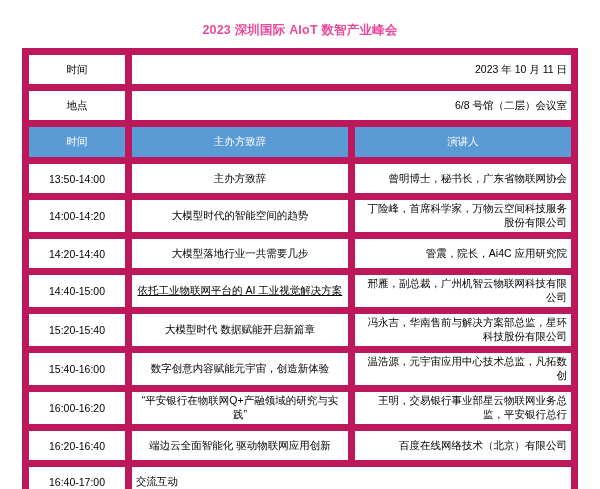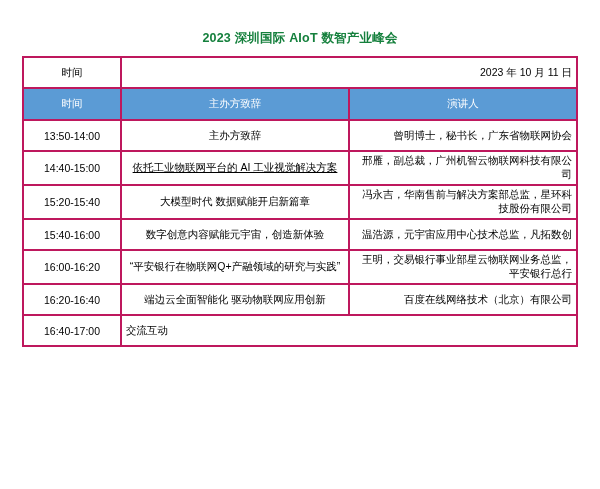--- a/index.html
+++ b/index.html
@@ -18,30 +18,30 @@
     width: 600px;
     height: 489px;
     box-sizing: border-box;
     padding: 10px 22px 0 22px;
   }
   .doc-title {
     text-align: center;
     font-size: 12.5px;
     font-weight: bold;
     letter-spacing: 0.2px;
-    margin: 20px 0 9px 0;
-    color: #15803d;
+    margin: 12px 0 9px 0;
+    color: #ec4899;
   }
   table.schedule {
     width: 100%;
     border-collapse: collapse;
     table-layout: fixed;
   }
   table.schedule td {
-    border: 2px solid #be185d;
+    border: 7px solid #be185d;
     font-size: 10.5px;
     height: 25px;
     padding: 2px 4px;
     vertical-align: middle;
     color: #000000;
   }
   .c-time { width: 88px; text-align: center; }
   .c-topic { width: 235px; text-align: center; }
   .c-speaker { text-align: right; }
 
@@ -65,31 +65,45 @@
 <div class="page">
 
   <div class="doc-title">2023  深圳国际 AIoT 数智产业峰会</div>
 
   <table class="schedule">
     <tbody>
       <tr>
         <td class="c-time meta-label">时间</td>
         <td class="meta-value" colspan="2">2023 年 10 月 11 日</td>
       </tr>
+      <tr>
+        <td class="c-time meta-label">地点</td>
+        <td class="meta-value" colspan="2">6/8 号馆（二层）会议室</td>
+      </tr>
 
       <tr class="head">
         <td class="c-time">时间</td>
         <td class="c-topic">主办方致辞</td>
         <td class="c-speaker">演讲人</td>
       </tr>
 
       <tr>
         <td class="c-time">13:50-14:00</td>
         <td class="c-topic">主办方致辞</td>
         <td class="c-speaker">曾明博士，秘书长，广东省物联网协会</td>
+      </tr>
+      <tr>
+        <td class="c-time">14:00-14:20</td>
+        <td class="c-topic">大模型时代的智能空间的趋势</td>
+        <td class="c-speaker">丁险峰，首席科学家，万物云空间科技服务股份有限公司</td>
+      </tr>
+      <tr>
+        <td class="c-time">14:20-14:40</td>
+        <td class="c-topic">大模型落地行业一共需要几步</td>
+        <td class="c-speaker">管震，院长，Ai4C 应用研究院</td>
       </tr>
       <tr>
         <td class="c-time">14:40-15:00</td>
         <td class="c-topic u">依托工业物联网平台的 AI 工业视觉解决方案</td>
         <td class="c-speaker">邢雁，副总裁，广州机智云物联网科技有限公司</td>
       </tr>
       <tr>
         <td class="c-time">15:20-15:40</td>
         <td class="c-topic">大模型时代 数据赋能开启新篇章</td>
         <td class="c-speaker">冯永吉，华南售前与解决方案部总监，星环科技股份有限公司</td>

